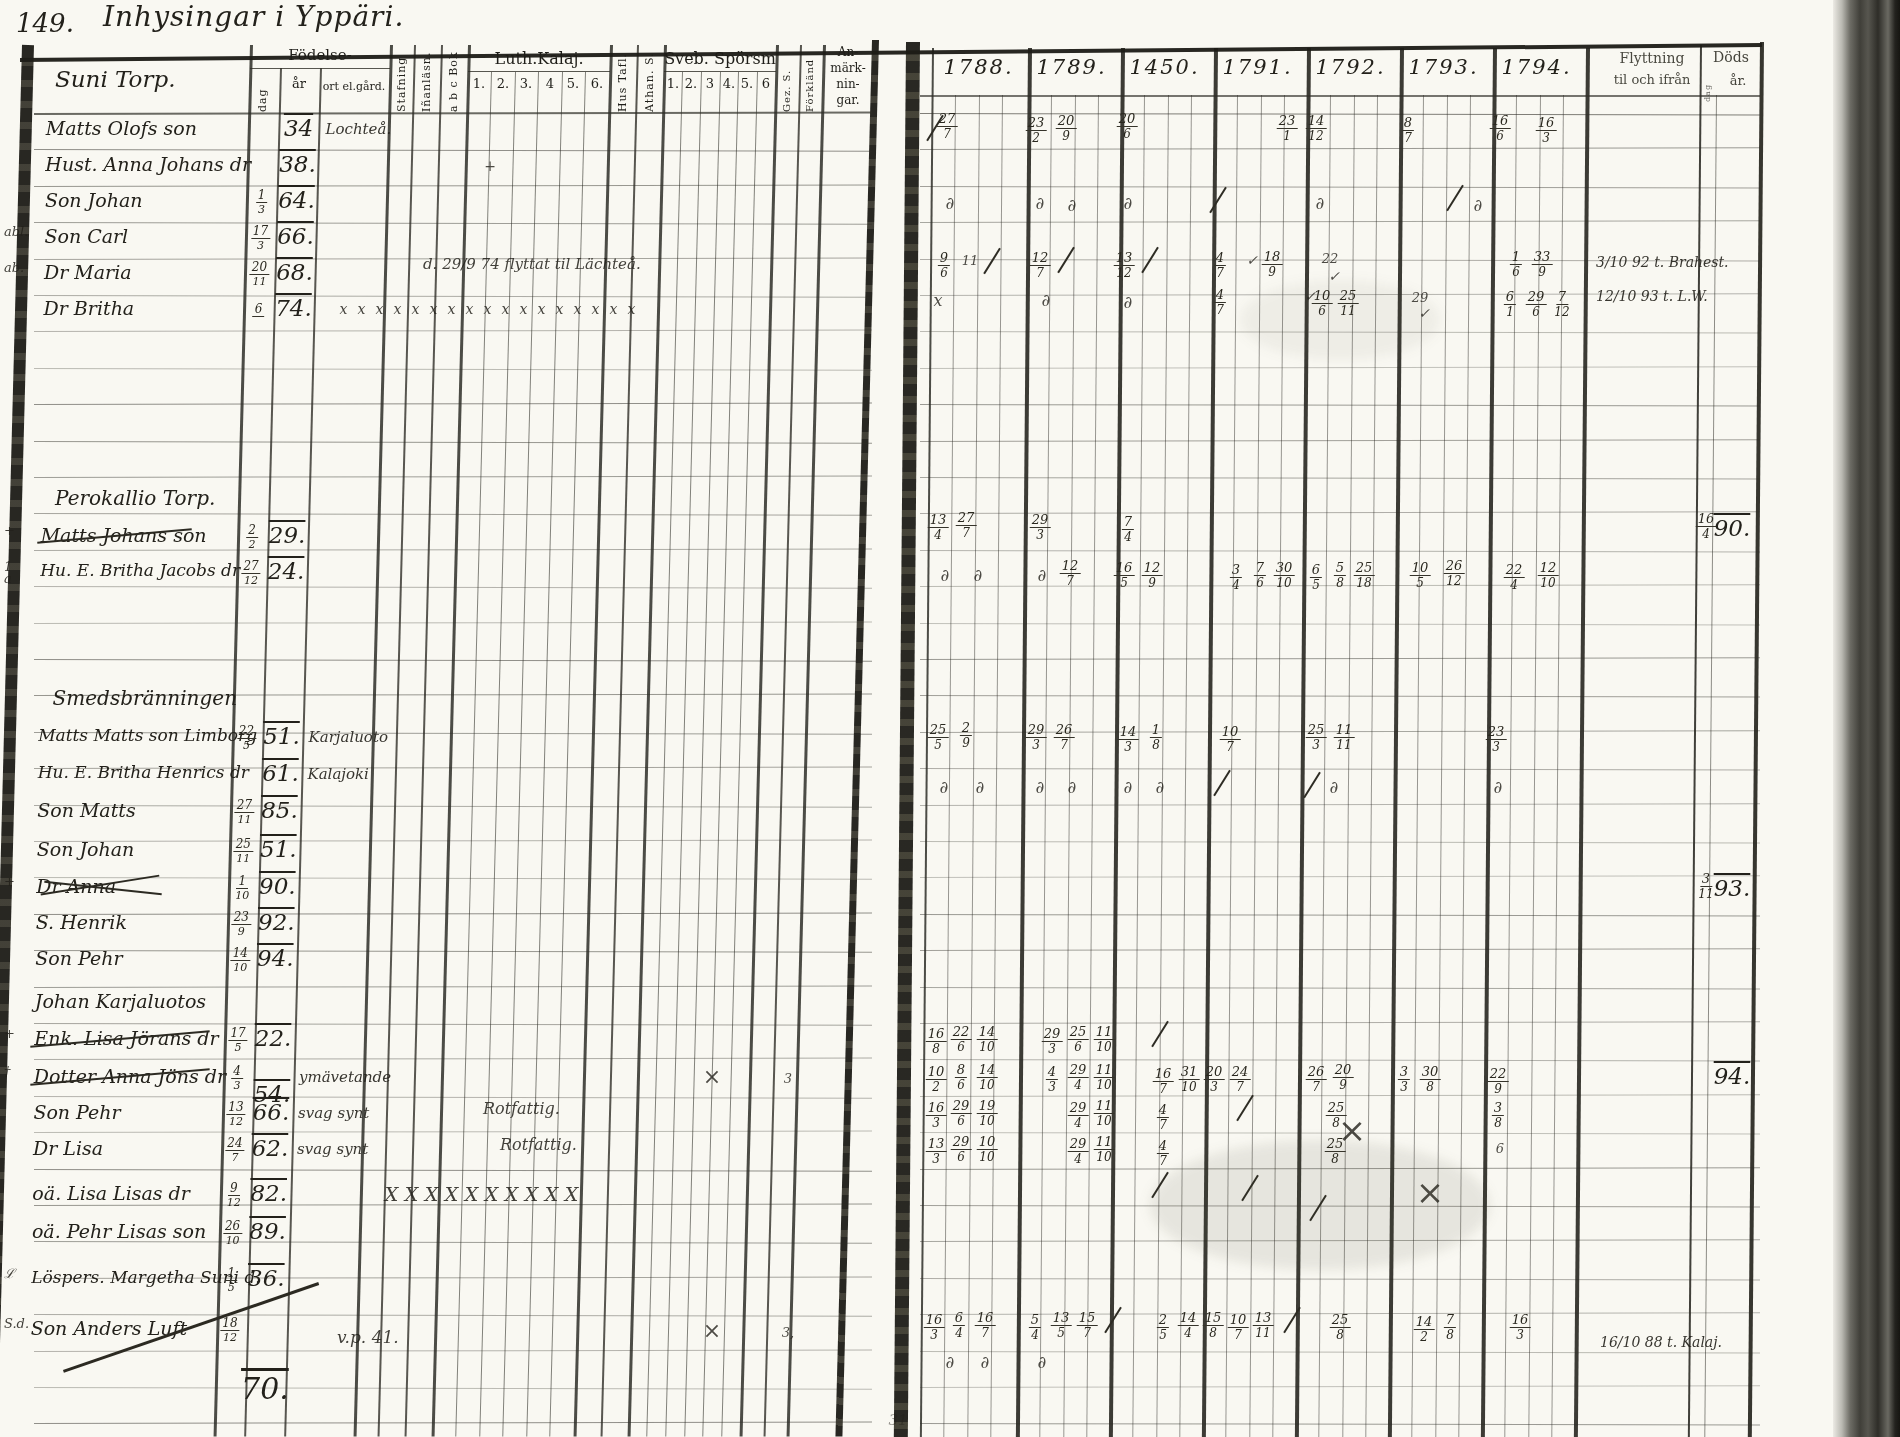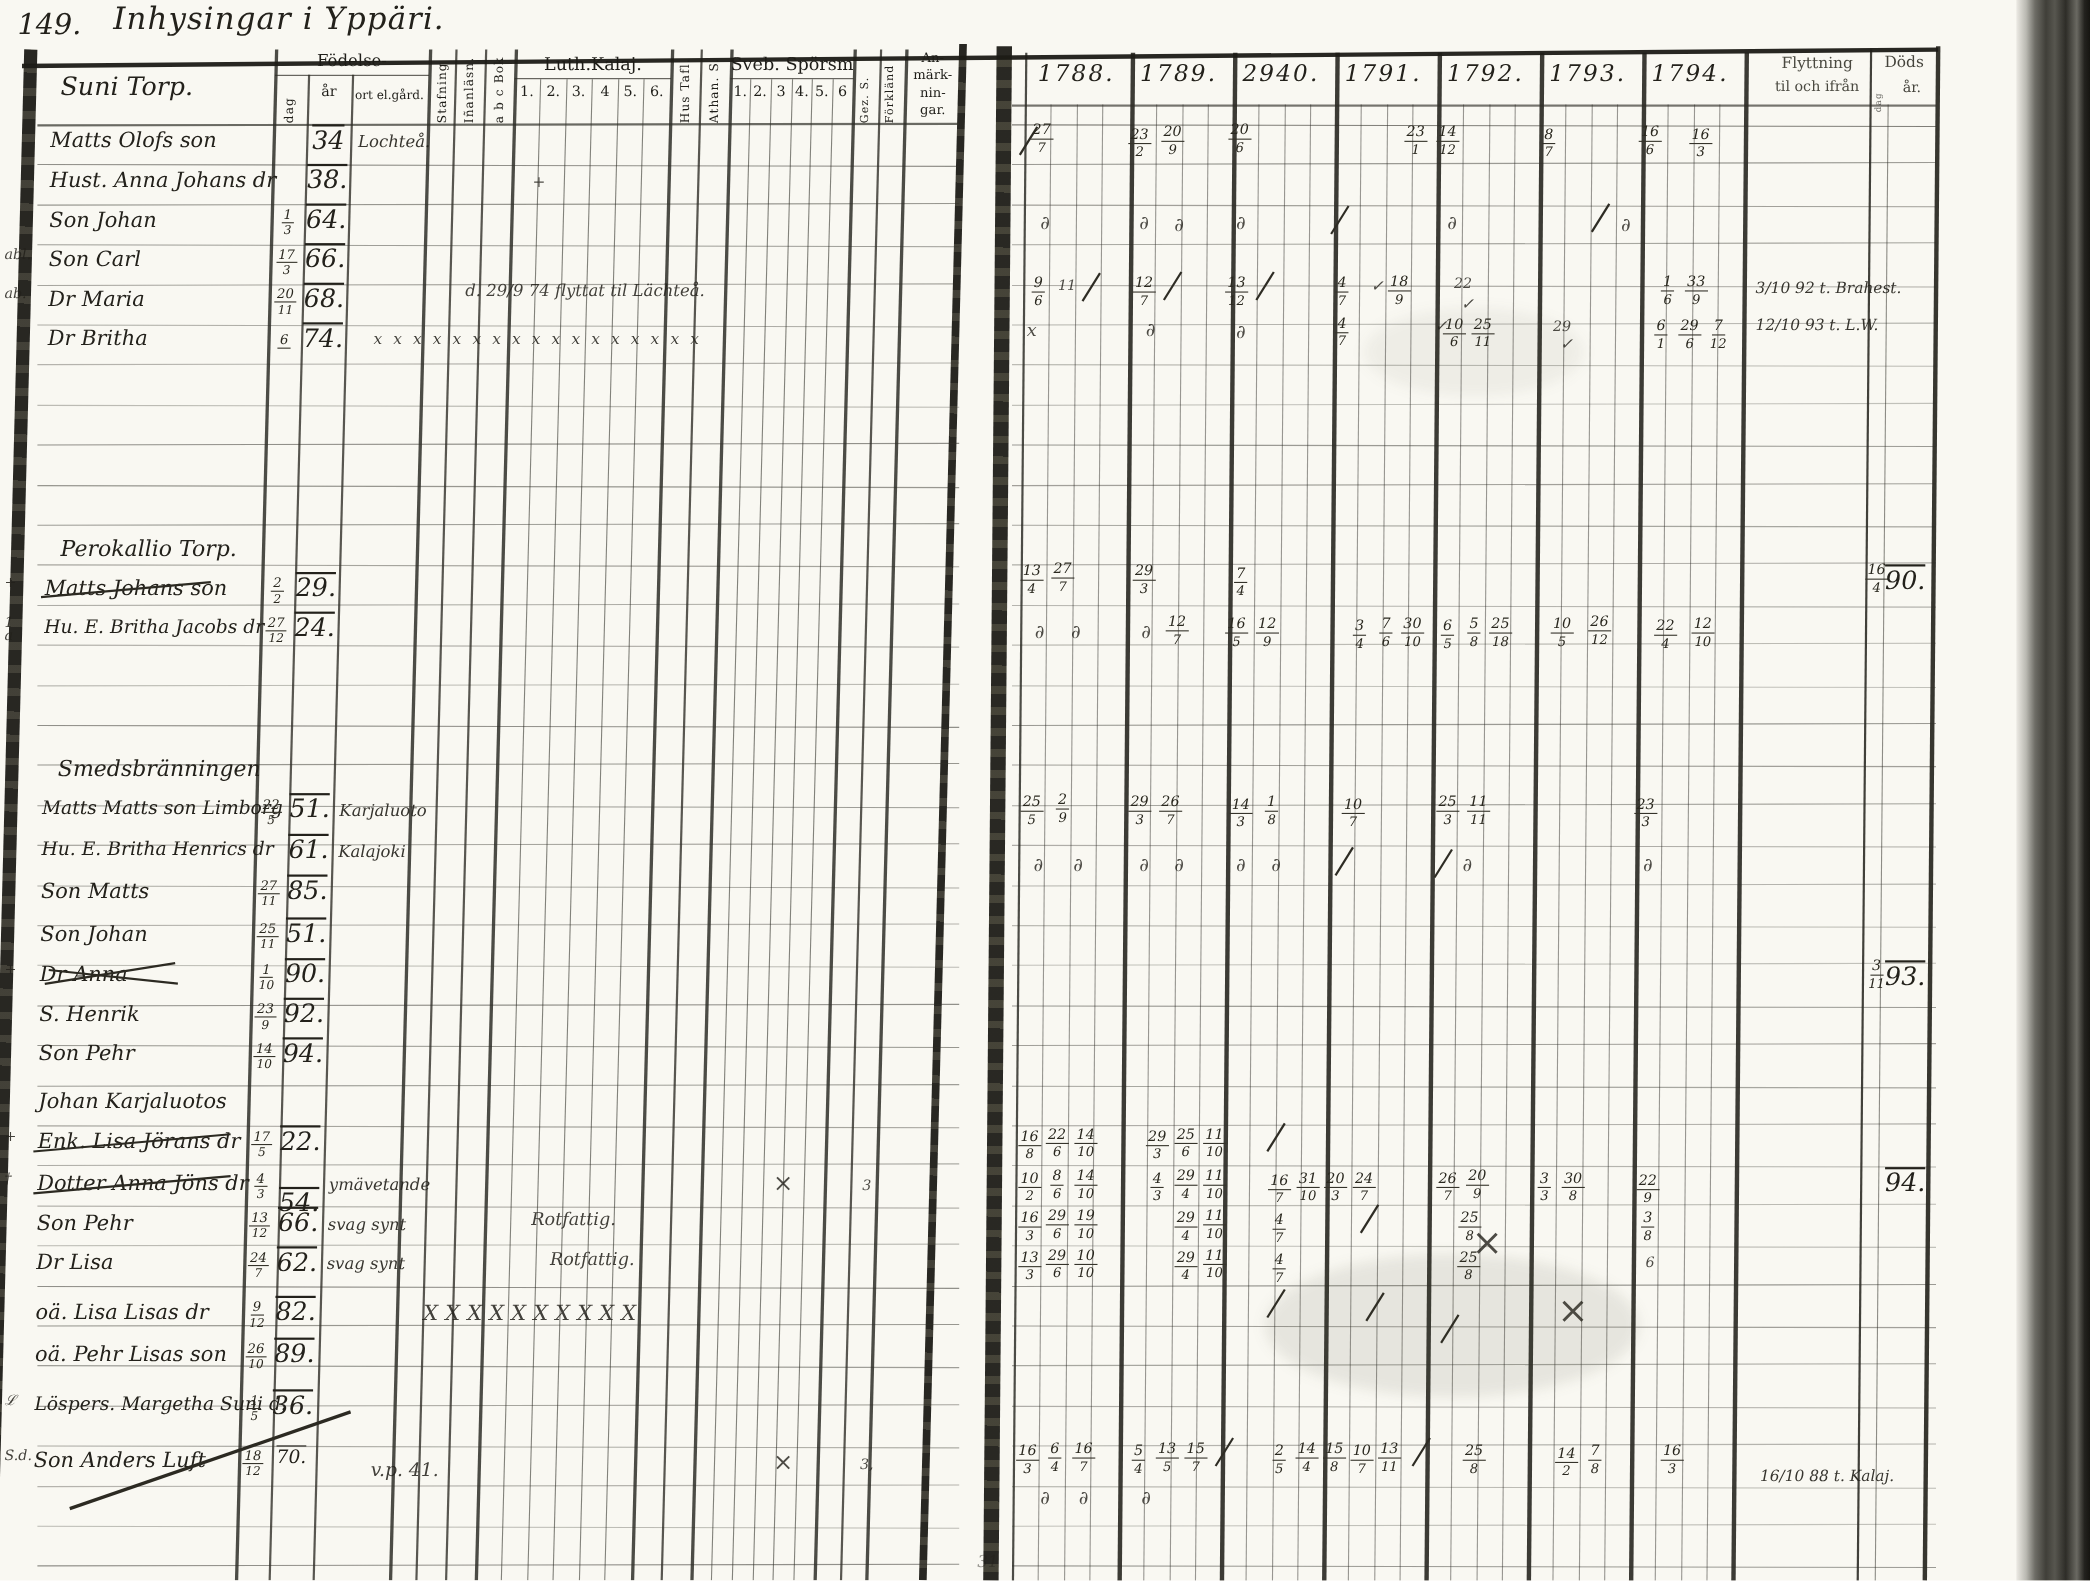--- a/index.html
+++ b/index.html
@@ -215,21 +215,21 @@
       <div class="pr abs ctr" style="position: absolute; left: 710px; top: 76px; font-size: 13px;">3</div>
       <div class="pr abs ctr" style="position: absolute; left: 729px; top: 76px; font-size: 13px;">4.</div>
       <div class="pr abs ctr" style="position: absolute; left: 747px; top: 76px; font-size: 13px;">5.</div>
       <div class="pr abs ctr" style="position: absolute; left: 766px; top: 76px; font-size: 13px;">6</div>
       <div class="pr abs ctr" style="position: absolute; left: 848px; top: 45px; font-size: 12px;">An-</div>
       <div class="pr abs ctr" style="position: absolute; left: 848px; top: 61px; font-size: 12px;">märk-</div>
       <div class="pr abs ctr" style="position: absolute; left: 848px; top: 77px; font-size: 12px;">nin-</div>
       <div class="pr abs ctr" style="position: absolute; left: 848px; top: 93px; font-size: 12px;">gar.</div>
       <div class="hw abs ctr" style="position: absolute; left: 978.5px; top: 55px; font-size: 21px; letter-spacing: 2px; font-style: italic;">1788.</div>
       <div class="hw abs ctr" style="position: absolute; left: 1071.5px; top: 55px; font-size: 21px; letter-spacing: 2px; font-style: italic;">1789.</div>
-      <div class="hw abs ctr" style="position: absolute; left: 1164.5px; top: 55px; font-size: 21px; letter-spacing: 2px; font-style: italic;">2940.</div>
+      <div class="hw abs ctr" style="position: absolute; left: 1164.5px; top: 55px; font-size: 21px; letter-spacing: 2px; font-style: italic;">1450.</div>
       <div class="hw abs ctr" style="position: absolute; left: 1257.5px; top: 55px; font-size: 21px; letter-spacing: 2px; font-style: italic;">1791.</div>
       <div class="hw abs ctr" style="position: absolute; left: 1350.5px; top: 55px; font-size: 21px; letter-spacing: 2px; font-style: italic;">1792.</div>
       <div class="hw abs ctr" style="position: absolute; left: 1443.5px; top: 55px; font-size: 21px; letter-spacing: 2px; font-style: italic;">1793.</div>
       <div class="hw abs ctr" style="position: absolute; left: 1536.5px; top: 55px; font-size: 21px; letter-spacing: 2px; font-style: italic;">1794.</div>
       <div class="vlab" style="left: 1703px; top: 68px; height: 34px; font-size: 8px; opacity: 0.7;">dag</div>
     </div>
   <div id="rows" class="abs" style="left:0;top:0;">
       <div class="hw abs" style="position: absolute; left: 45.7858px; top: 117px; font-size: 19px;">Matts Olofs son</div>
       <div class="hw abs" style="position: absolute; left: 298.524px; top: 115px; font-size: 23px; text-decoration: overline; transform: translateX(-50%);">34</div>
       <div class="hw abs" style="position: absolute; left: 325.524px; top: 120px; font-size: 15px; opacity: 0.9;">Lochteå.</div>
@@ -399,21 +399,21 @@
         <span class="fb" style="font-size: 11px;">5</span>
       </div>
       <div class="hw abs" style="position: absolute; left: 266.324px; top: 1265px; font-size: 23px; text-decoration: overline; transform: translateX(-50%);">36.</div>
       <div class="hw abs" style="position: absolute; left: 4px; top: 1318px; font-size: 13px; white-space: pre-line; line-height: 0.95; opacity: 0.85;">S.d.</div>
       <div class="hw abs" style="position: absolute; left: 30.6658px; top: 1317px; font-size: 19px;">Son Anders Luft</div>
       <div class="strike" style="left: 55.924px; top: 1326px; width: 270px; transform: rotate(-19deg); height: 2.6px;"></div>
       <div class="fr" style="left: 229.924px; top: 1330px;">
         <span class="ft" style="font-size: 12px;">18</span>
         <span class="fb" style="font-size: 11px;">12</span>
       </div>
-      <div class="hw abs" style="position: absolute; left: 264.924px; top: 1315px; font-size: 17px; text-decoration: overline; transform: translateX(-50%);">70.</div>
+      <div class="hw abs" style="position: absolute; left: 264.924px; top: 1371px; font-size: 30px; text-decoration: overline; transform: translateX(-50%);">70.</div>
       <div class="hw abs" style="position: absolute; left: 423px; top: 254.75px; font-size: 15px; opacity: 0.85;">d. 29/9 74 flyttat til Lächteå.</div>
       <div class="hw abs" style="position: absolute; left: 483px; top: 1099.2px; font-size: 16px; opacity: 0.85;">Rotfattig.</div>
       <div class="hw abs" style="position: absolute; left: 500px; top: 1135.2px; font-size: 16px; opacity: 0.85;">Rotfattig.</div>
       <div class="hw abs" style="position: absolute; left: 337px; top: 1326.65px; font-size: 17px; opacity: 0.85;">v.p. 41.</div>
     </div>
   <div id="marks" class="abs" style="left:0;top:0;">
       <div class="slash" style="left: 935px; top: 128px;"></div>
       <div class="fr" style="left: 947px; top: 126px;">
         <span class="ft" style="font-size: 13px;">27</span>
         <span class="fb" style="font-size: 12px;">7</span>

